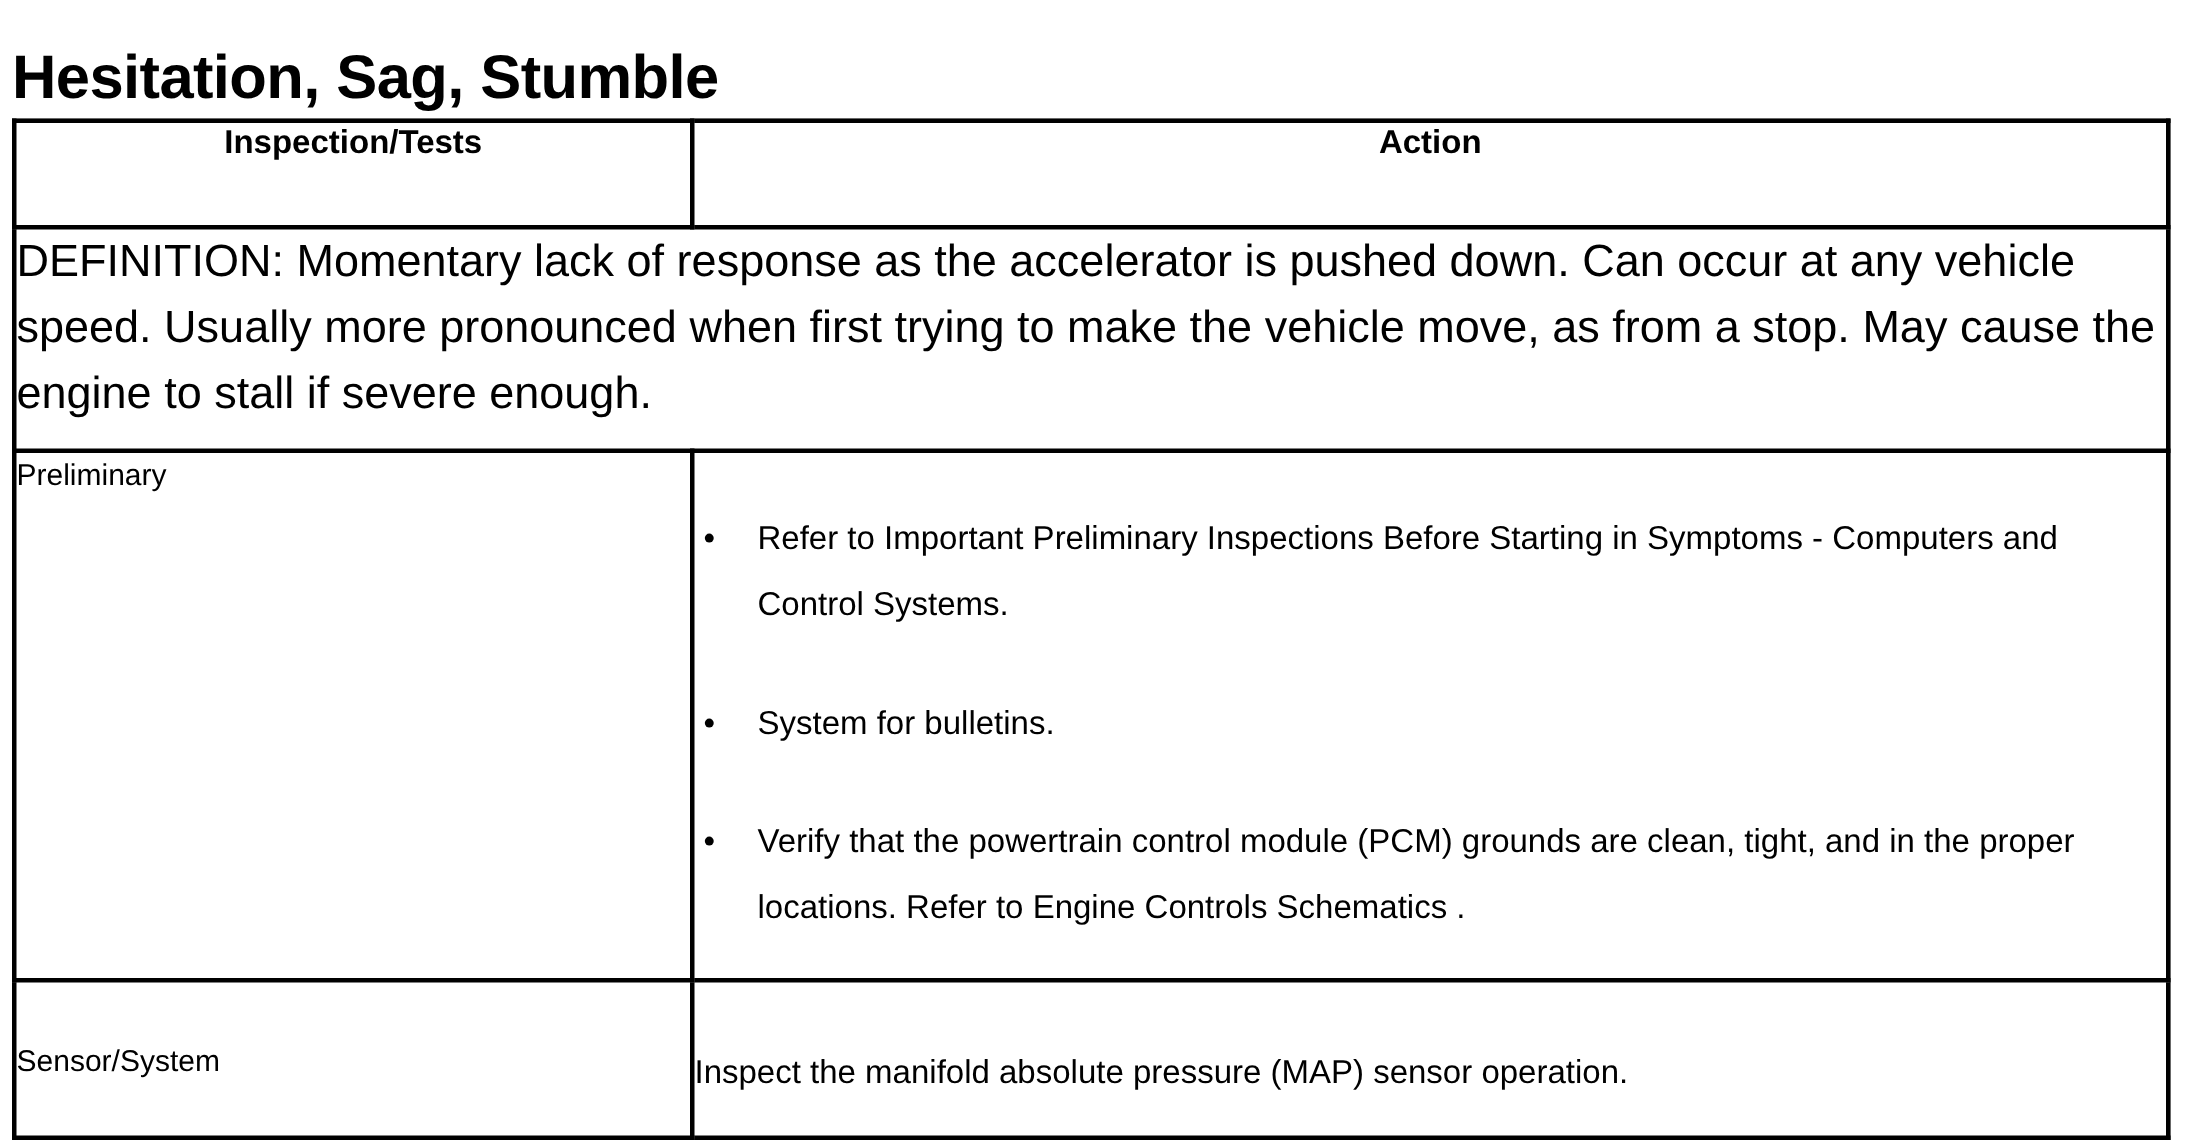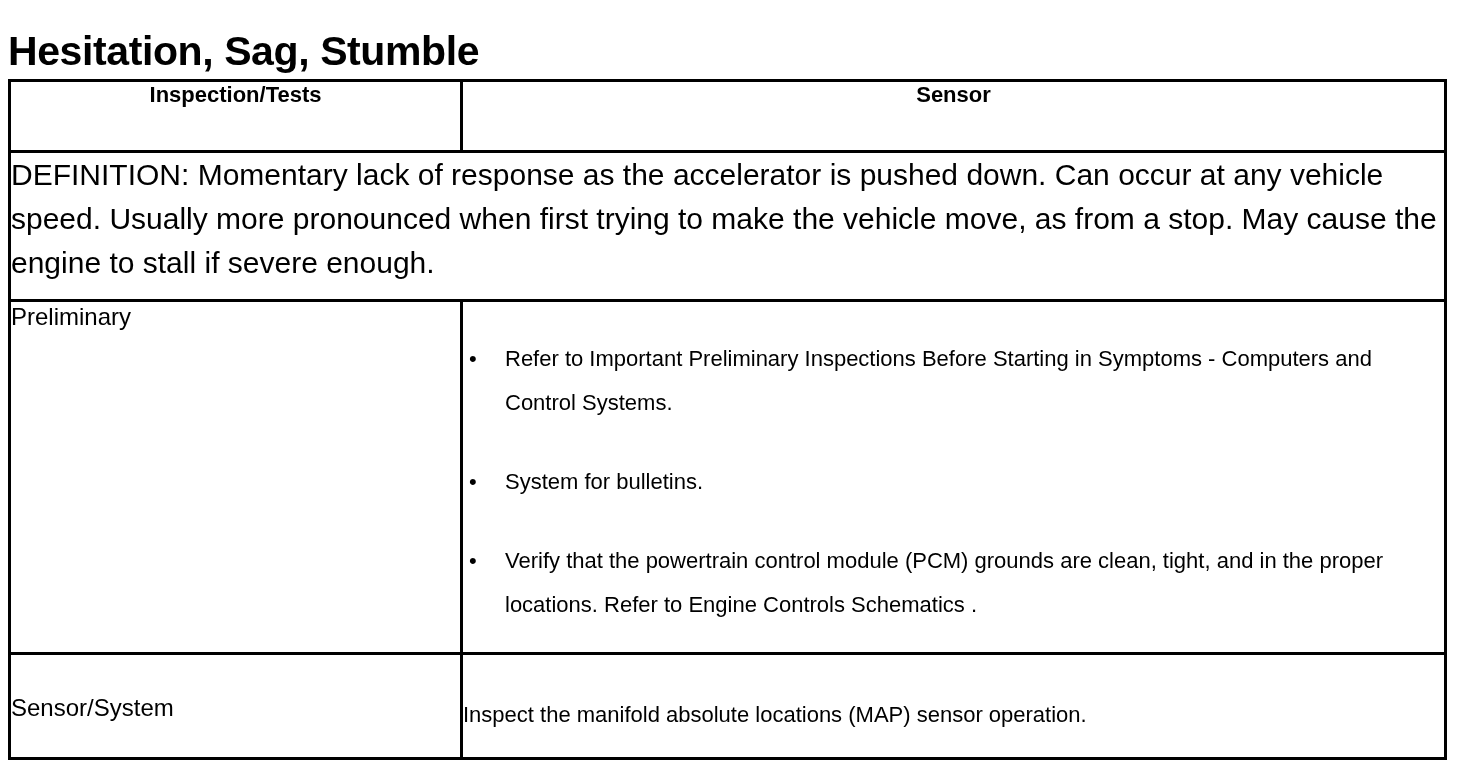--- a/index.html
+++ b/index.html
@@ -71,21 +71,21 @@
   .definition-cell {
     padding: 12px 16px 14px 18px;
     font-size: 30px;
     line-height: 44px;
     height: 146px;
   }
 
   
   .label-cell {
     padding: 18px 10px 10px 18px;
-    font-size: 24px;
+    font-size: 20px;
     line-height: 30px;
     margin-top: 20px;
   }
   .action-cell {
     padding: 18px 14px 10px 12px;
     font-size: 22px;
     line-height: 44px;
   }
 
   .row-preliminary .label-cell,
@@ -130,21 +130,21 @@
 
   <table class="symptom-table">
     <colgroup>
       <col class="col-left">
       <col class="col-right">
     </colgroup>
     <tbody>
 
       <tr>
         <th class="head-cell">Inspection/Tests</th>
-        <th class="head-cell">Sensor</th>
+        <th class="head-cell">Action</th>
       </tr>
 
       <tr>
         <td class="definition-cell" colspan="2">DEFINITION: Momentary lack of response as the accelerator is pushed down. Can occur at any vehicle speed. Usually more pronounced when first trying to make the vehicle move, as from a stop. May cause the engine to stall if severe enough.</td>
       </tr>
 
       <tr class="row-preliminary">
         <td class="label-cell">Preliminary</td>
         <td class="action-cell">
           <ul class="bullet-list">
@@ -159,19 +159,19 @@
             <li>
               <span class="bullet-mark">•</span>
               <span class="bullet-text">Verify that the powertrain control module (PCM) grounds are clean, tight, and in the proper locations. Refer to Engine Controls Schematics .</span>
             </li>
           </ul>
         </td>
       </tr>
 
       <tr class="row-sensor">
         <td class="label-cell">Sensor/System</td>
-        <td class="action-cell">Inspect the manifold absolute locations (MAP) sensor operation.</td>
+        <td class="action-cell">Inspect the manifold absolute pressure (MAP) sensor operation.</td>
       </tr>
 
     </tbody>
   </table>
 
 </div>
 
 </body></html>

